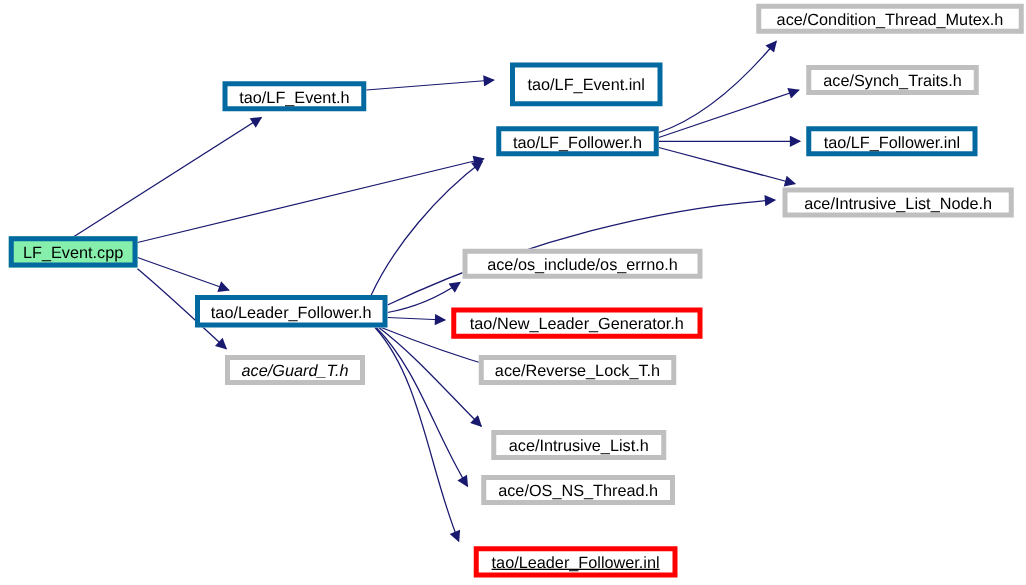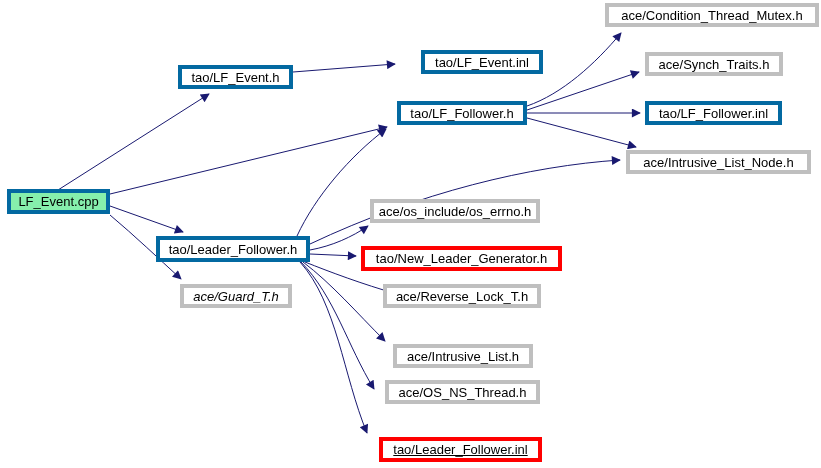--- a/index.html
+++ b/index.html
@@ -22,28 +22,28 @@
     font-size:13px;
     white-space:nowrap;
     cursor:pointer;
   }
   .node.root { background:#86efac; }
   .node.ext  { border-color:#bfbfbf; }
   .node.red  { border-color:#ff0000; }
 
   #n0  { left:7px;   top:189px; width:103px; height:25px; }
   #n1  { left:178px; top:65px;  width:115px; height:24px; }
-  #n2  { left:421px; top:50px;  width:122px; height:24px; }
+  #n2  { left:408px; top:50px;  width:122px; height:35px; }
   #n3  { left:397px; top:101px; width:130px; height:24px; }
   #n4  { left:605px; top:3px;   width:214px; height:24px; }
   #n5  { left:645px; top:52px;  width:138px; height:24px; }
   #n6  { left:645px; top:101px; width:137px; height:24px; }
   #n7  { left:626px; top:150px; width:185px; height:24px; }
   #n8  { left:156px; top:236px; width:154px; height:26px; }
-  #n9  { left:370px; top:199px; width:170px; height:24px; }
+  #n9  { left:370px; top:199px; width:192px; height:24px; }
   #n10 { left:361px; top:246px; width:201px; height:25px; }
   #n11 { left:180px; top:284px; width:112px; height:24px;font-style:italic; }
   #n12 { left:383px; top:284px; width:158px; height:24px; }
   #n13 { left:393px; top:344px; width:140px; height:24px; }
   #n14 { left:385px; top:380px; width:155px; height:24px; }
   #n15 { left:379px; top:437px; width:163px; height:25px;text-decoration:underline; }
 </style>
 </head>
 <body>
 

